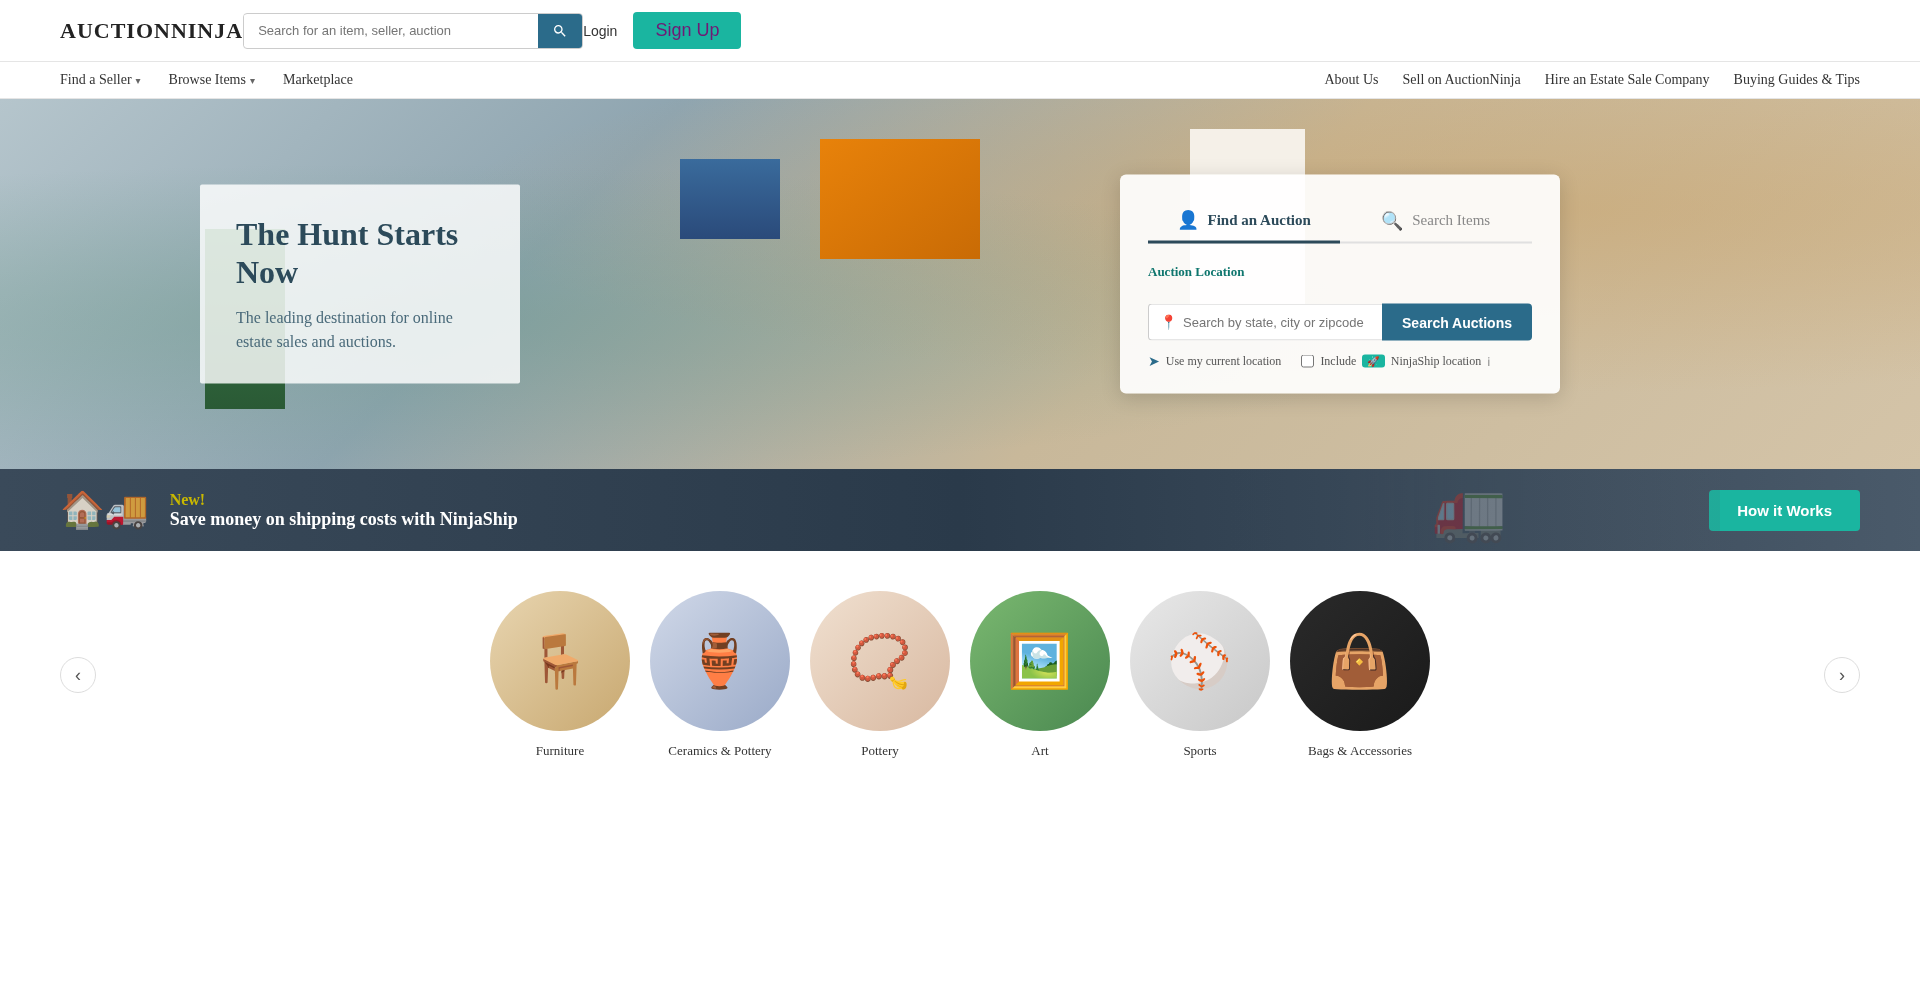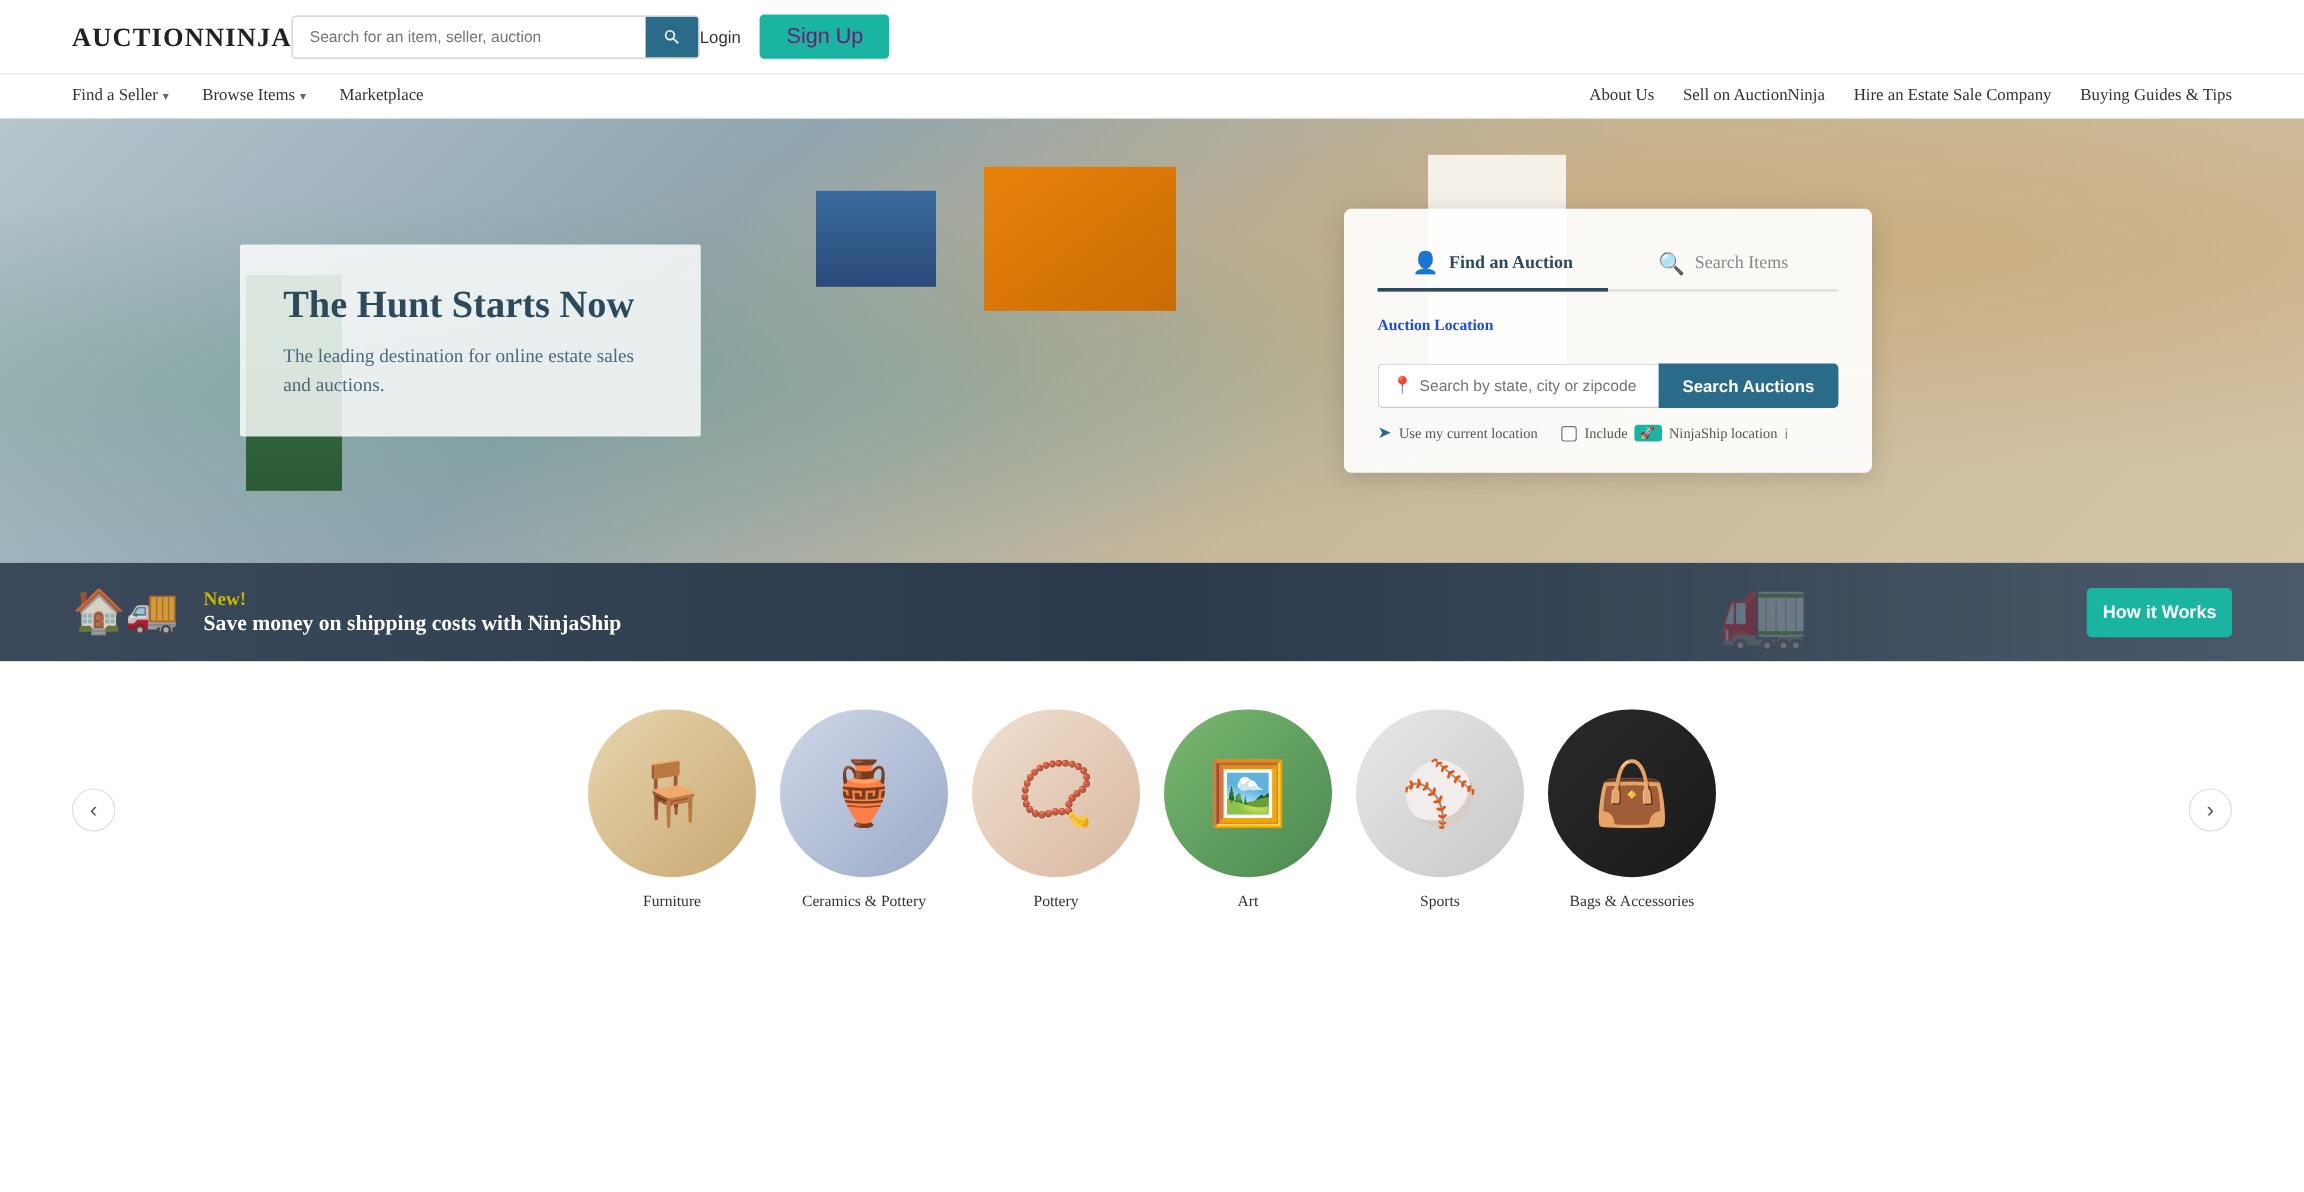--- a/index.html
+++ b/index.html
@@ -127,21 +127,21 @@
         linear-gradient(to bottom, #3a7a4a, #2a5a35) 205px 130px / 80px 180px no-repeat;
     }
     .hero-content {
       position: absolute;
       left: 200px;
       top: 50%;
       transform: translateY(-50%);
       background: rgba(255,255,255,0.82);
       padding: 30px 36px;
       border-radius: 2px;
-      width: 384px;
+      width: 320px;
     }
     .hero-title {
       font-size: 32px;
       font-weight: bold;
       color: #2c4a5a;
       line-height: 1.2;
       margin-bottom: 14px;
     }
     .hero-subtitle {
       font-size: 16px;
@@ -180,21 +180,21 @@
     }
     .search-tab.active {
       color: #2c4a5a;
       font-weight: bold;
       border-bottom: 3px solid #2c4a5a;
       margin-bottom: -2px;
     }
     .search-tab-icon { font-size: 18px; }
     .search-label {
       font-size: 13px;
-      color: #1d4ed8;
+      color: #0f766e;
       font-weight: bold;
       margin-bottom: 24px;
     }
     .search-input-row {
       display: flex;
       gap: 0;
       margin-bottom: 12px;
     }
     .location-wrapper {
       flex: 1;
@@ -292,21 +292,21 @@
     .banner-desc {
       color: #fff;
       font-size: 18px;
       font-weight: bold;
     }
     .how-it-works-btn {
       background: #1ab5a0;
       color: #fff;
       border: none;
       border-radius: 4px;
-      padding: 12px 13px;
+      padding: 12px 28px;
       font-size: 15px;
       cursor: pointer;
       font-weight: bold;
       white-space: nowrap;
     }
     .banner-truck {
       position: absolute;
       right: 200px;
       top: 0;
       bottom: 0;

